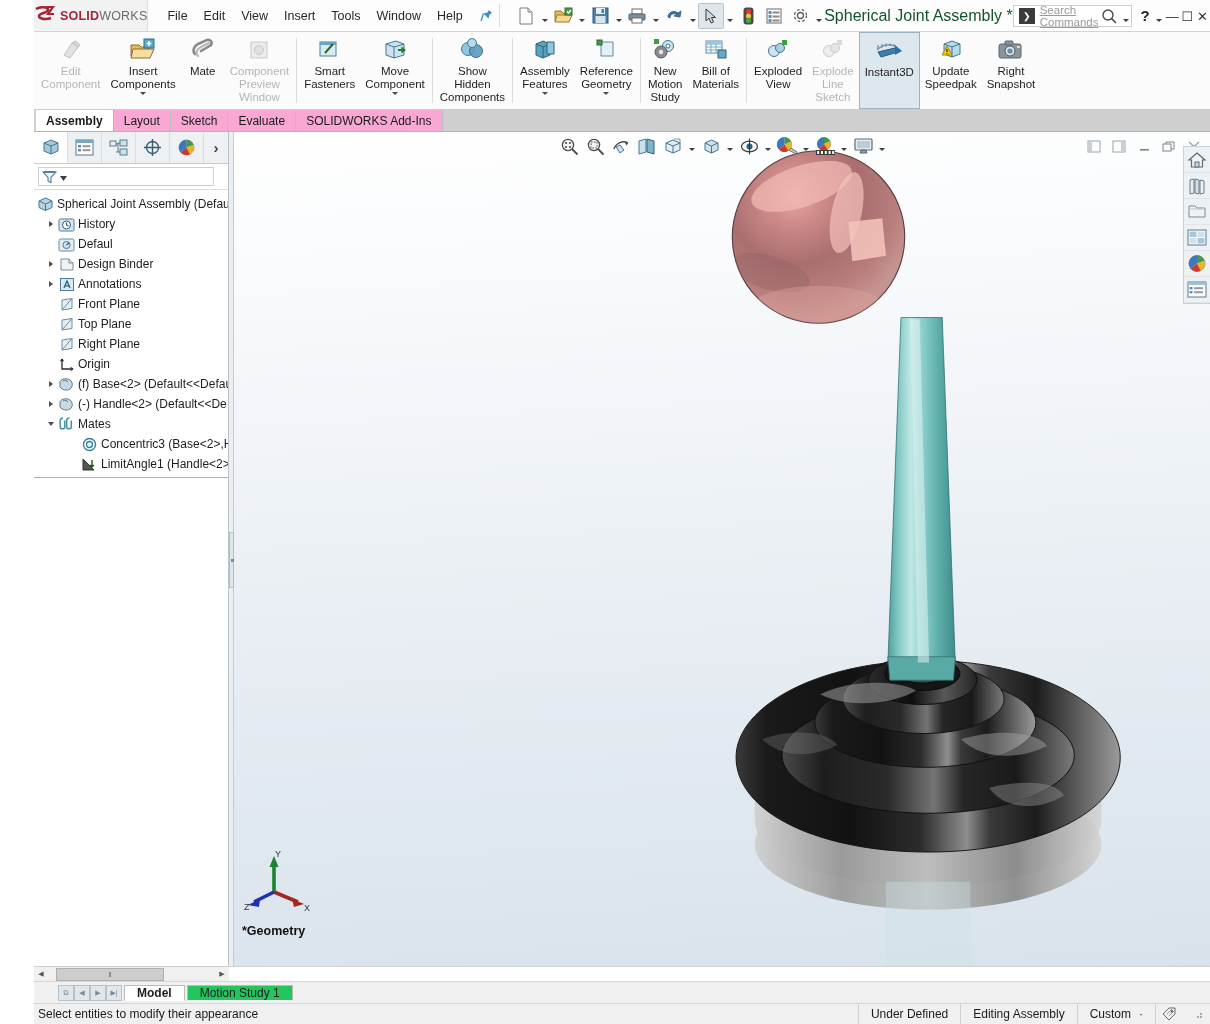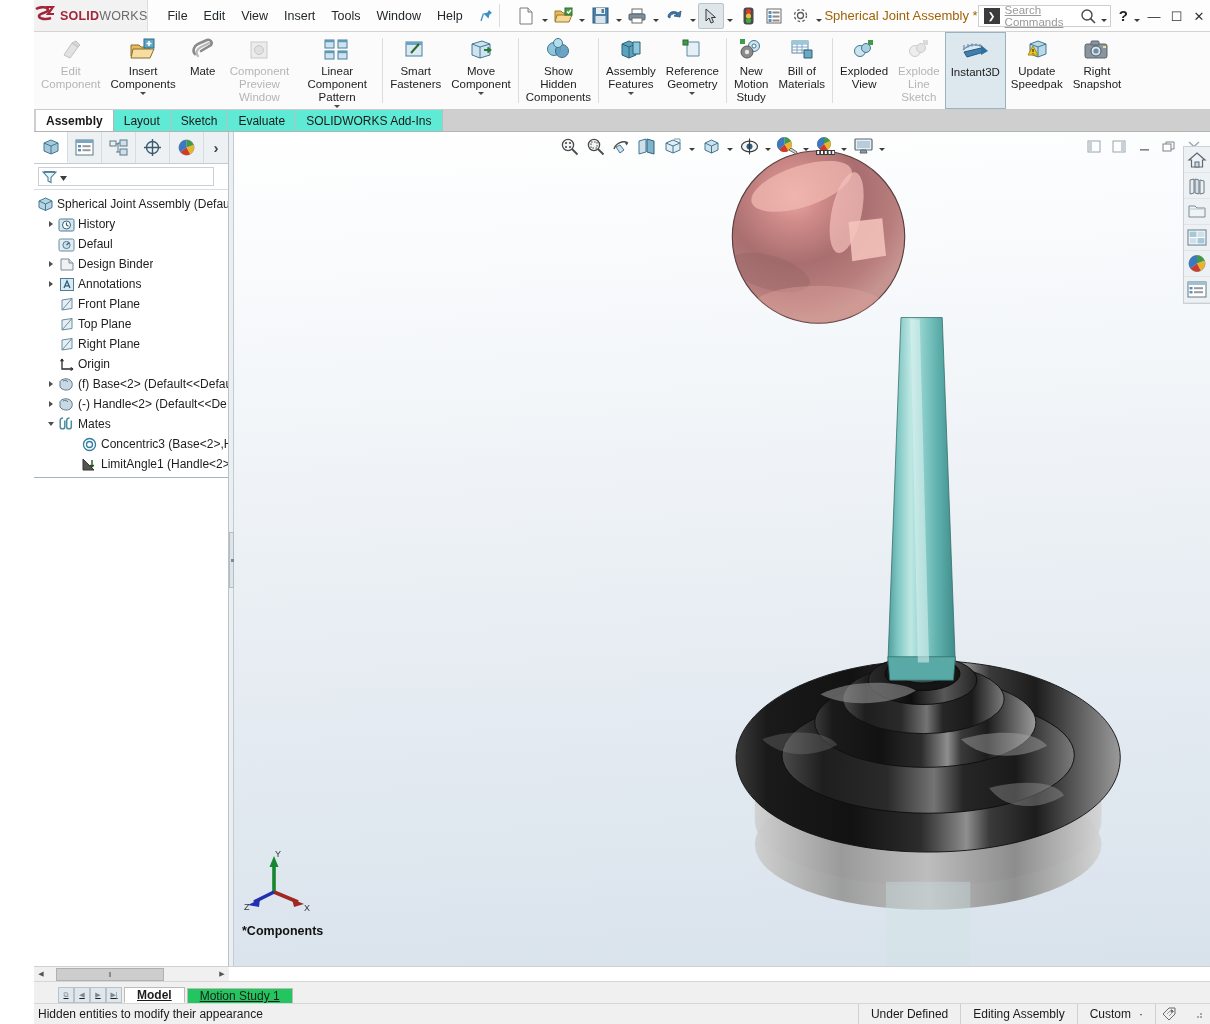--- a/index.html
+++ b/index.html
@@ -33,21 +33,21 @@
   }
   .pin-icon { margin-left: 8px; display:flex; align-items:center; color:#2a7ab0; }
   .tb-div { width: 1px; background: #dcdcdc; margin: 4px 6px; }
   .qat { display: flex; align-items: center; gap: 0px; padding-left: 8px; }
   .qbtn { width: 26px; height: 26px; display: flex; align-items: center; justify-content: center; border-radius: 2px; }
   .qbtn.sel { background: #dfe6ea; border: 1px solid #b9c3c9; }
   .caret { width: 11px; height: 26px; display: flex; align-items: flex-end; justify-content: center; padding-bottom: 7px; }
   .caret:after { content: ""; border-left: 3px solid transparent; border-right: 3px solid transparent; border-top: 3.5px solid #3c3c3c; }
   .doc-title {
     flex: 1; display: flex; align-items: center; justify-content: center;
-    font-size: 13px; color: #a16207; white-space: nowrap;
+    font-size: 16px; color: #14532d; white-space: nowrap;
   }
   .searchwrap {
     display: flex; align-items: center; width: 178px; height: 22px;
     border: 1px solid #cfcfcf; background: #fff; margin: auto 0; margin-right: 4px;
   }
   .search-badge { width: 16px; height: 16px; margin: 0 5px; background: #3b3b3b; color: #fff; font-size: 9px; display:flex;align-items:center;justify-content:center; }
   .search-ph { flex: 1; color: #9a9a9a; font-size: 11.5px; text-decoration: underline; }
   .search-mag { width: 22px; display: flex; align-items: center; justify-content: center; }
   .helpgrp { display: flex; align-items: center; }
   .helpq { font-size: 15px; font-weight: bold; padding: 0 4px; color: #222; }
@@ -73,21 +73,21 @@
   .rbtn .rcaret { margin-top: 1px; }
   .rbtn .rcaret:after { content: ""; display:block; border-left: 3px solid transparent; border-right: 3px solid transparent; border-top: 3.5px solid #4a4a4a; }
 
   
   .cmdtabs {
     height: 22px; display: flex; align-items: stretch; background: #cfcfcf;
     border-bottom: 1px solid #b4b4b4; padding-left: 2px;
   }
   .ctab {
     padding: 0 10px; display: flex; align-items: center; font-size: 12px;
-    background: #5eead4; border-right: 1px solid #bdbdbd; color: #1a1a1a; cursor: default;
+    background: #f9a8d4; border-right: 1px solid #bdbdbd; color: #1a1a1a; cursor: default;
   }
   .ctab.sel { background: #fff; font-weight: bold; border-right: 1px solid #b4b4b4; }
 
   
   .bodyrow { flex: 1; display: flex; position: relative; min-height: 0; }
 
   
   .leftpanel { width: 195px; background: #fff; display: flex; flex-direction: column;
                border-right: 1px solid #b9c3cb; position: relative; }
   .fmtabs { height: 32px; display: flex; align-items: stretch; background: #eef1f3;
@@ -136,21 +136,21 @@
 
   
   .hscrollrow { height: 15px; display: flex; background: #f0f0f0; border-top: 1px solid #d0d0d0; }
   .hsc-left { width: 195px; display: flex; align-items: center; background: #f0f0f0; }
   .hs-arrow { width: 14px; height: 14px; display: flex; align-items: center; justify-content: center; font-size: 7px; color: #555; }
   .hs-track { flex: 1; height: 13px; background: #f0f0f0; position: relative; }
   .hs-thumb { position: absolute; left: 8px; top: 0; width: 108px; height: 13px; background: #cdcdcd; border: 1px solid #b0b0b0;
               display: flex; align-items: center; justify-content: center; font-size: 8px; color: #666; }
   .hsc-right { flex: 1; background: #fff; }
 
-  .tabsrow { height: 22px; display: flex; align-items: flex-end; background: #f0f0f0; border-top: 1px solid #d6d6d6; text-decoration: underline; }
+  .tabsrow { height: 22px; display: flex; align-items: center; background: #f0f0f0; border-top: 1px solid #d6d6d6; }
   .navbtns { display: flex; align-items: center; padding-left: 24px; gap: 0; }
   .navb { width: 16px; height: 16px; display: flex; align-items: center; justify-content: center;
           background: #dfe6ec; border: 1px solid #b8c2ca; font-size: 7px; color: #7c8790; }
   .btab { padding: 0 12px; display: flex; align-items: center; font-size: 12px; background: #22c55e;
           border: 1px solid #bbb; border-bottom: none; margin-left: 2px; }
   .btab.sel { background: #fff; font-weight: bold; border-bottom: 1px solid #fff; }
 
   .statusbar { height: 21px; display: flex; align-items: center; background: #f0f0f0;
                border-top: 1px solid #d6d6d6; font-size: 12px; color: #1a1a1a; }
   .st-msg { padding-left: 4px; flex: 1; }
@@ -329,41 +329,20 @@
       <div class="rbtn disabled">
         <div class="ricon">
           <svg width="24" height="24" viewBox="0 0 24 24">
               <rect x="4" y="4" width="16" height="16" fill="#ececec" stroke="#cacaca"></rect>
               <circle cx="12" cy="12" r="4.5" fill="#e0e0e0" stroke="#c8c8c8"></circle>
             </svg>
         </div>
         <div class="rlabel" style="white-space:pre-line">Component
 Preview
 Window</div>
-      </div>
-      <div class="rbtn">
-        <div class="ricon">
-          <svg width="30" height="26" viewBox="0 0 30 26">
-              <g fill="#cfe3ef" stroke="#4a7e99">
-                <rect x="3" y="3" width="9" height="8"></rect>
-                <rect x="16" y="3" width="9" height="8"></rect>
-                <rect x="3" y="14" width="9" height="8"></rect>
-                <rect x="16" y="14" width="9" height="8"></rect>
-              </g>
-              <g fill="#5a9ab8">
-                <rect x="3" y="3" width="9" height="2.2"></rect>
-                <rect x="16" y="3" width="9" height="2.2"></rect>
-                <rect x="3" y="14" width="9" height="2.2"></rect>
-                <rect x="16" y="14" width="9" height="2.2"></rect>
-              </g>
-            </svg>
-        </div>
-        <div class="rlabel" style="white-space:pre-line">Linear Component
-Pattern</div>
-        <div class="rcaret"></div>
       </div>
     </div>
     <div class="rsep"></div>
 
     <div class="rgroup">
       <div class="rbtn">
         <div class="ricon">
           <svg width="26" height="26" viewBox="0 0 26 26">
               <rect x="3" y="5" width="16" height="14" fill="#dbe9f2" stroke="#4a7e99"></rect>
               <rect x="3" y="5" width="16" height="3" fill="#6ba3c4"></rect>
@@ -1034,21 +1013,21 @@
           <path d="M32 8 L27.5 19 L36.5 19 Z" fill="#17862e"></path>
           <path d="M32 44 L56 54" stroke="#a02820" stroke-width="3.6"></path>
           <path d="M62 56 L50 51 L52 59 Z" fill="#a02820"></path>
           <path d="M32 44 L12 54" stroke="#2030b0" stroke-width="3.6"></path>
           <path d="M6 57 L18 51 L17 59 Z" fill="#2030b0"></path>
           <text x="33" y="9" font-family="Liberation Sans, sans-serif" font-size="9" fill="#333">Y</text>
           <text x="62" y="63" font-family="Liberation Sans, sans-serif" font-size="9" fill="#333">X</text>
           <text x="2" y="62" font-family="Liberation Sans, sans-serif" font-size="9" fill="#333">Z</text>
         </svg>
       </div>
-      <div class="viewname">*Components</div>
+      <div class="viewname">*Geometry</div>
     </div>
   </div>
 
   <div class="hscrollrow">
     <div class="hsc-left">
       <div class="hs-arrow">◀</div>
       <div class="hs-track">
         <div class="hs-thumb">‖</div>
       </div>
       <div class="hs-arrow">▶</div>
@@ -1061,21 +1040,21 @@
       <div class="navb">⧉</div>
       <div class="navb">◀</div>
       <div class="navb">▶</div>
       <div class="navb">▶|</div>
     </div>
     <div class="btab sel">Model</div>
     <div class="btab">Motion Study 1</div>
   </div>
 
   <div class="statusbar">
-    <div class="st-msg">Hidden entities to modify their appearance</div>
+    <div class="st-msg">Select entities to modify their appearance</div>
     <div class="st-cell">Under Defined</div>
     <div class="st-cell">Editing Assembly</div>
     <div class="st-cell">
       <span>Custom</span>
       <span style="margin-left:8px">·</span>
     </div>
     <div class="st-cell st-icon">
       <svg width="18" height="15" viewBox="0 0 18 15">
           <path d="M1 7 L7 1 H13 V7 L7 13 Z" fill="#f0f0f0" stroke="#6a6a6a"></path>
           <circle cx="10" cy="4.4" r="1.3" fill="#6a6a6a"></circle>

